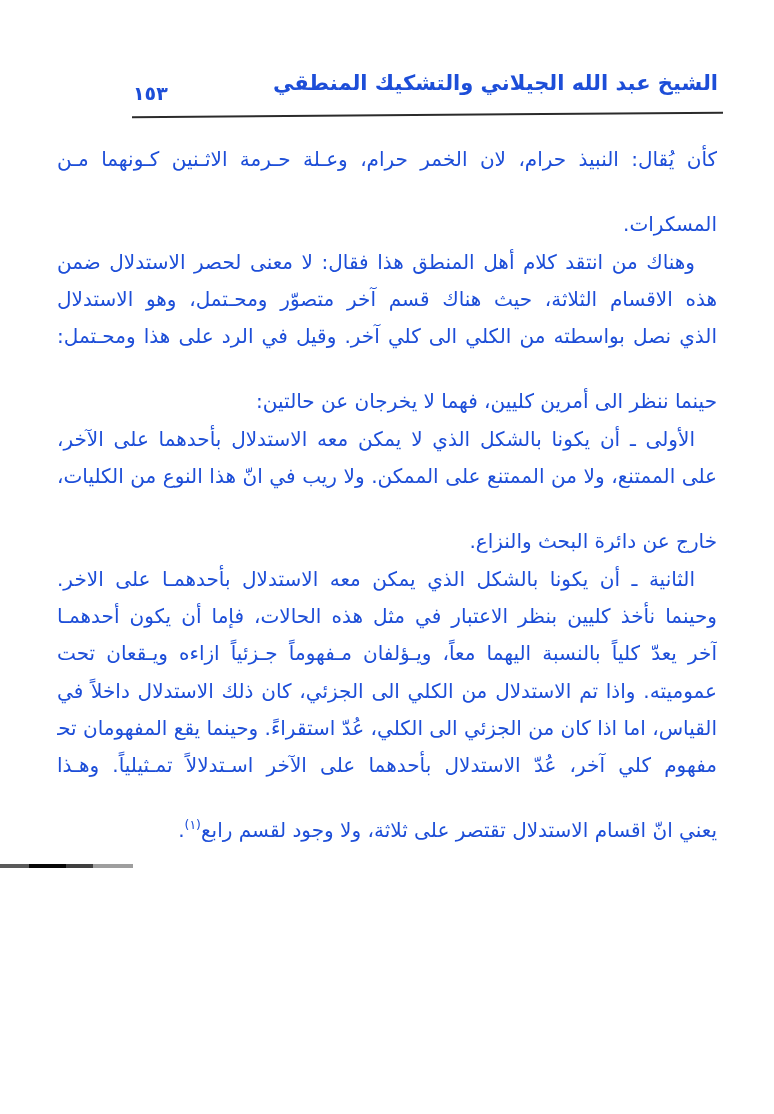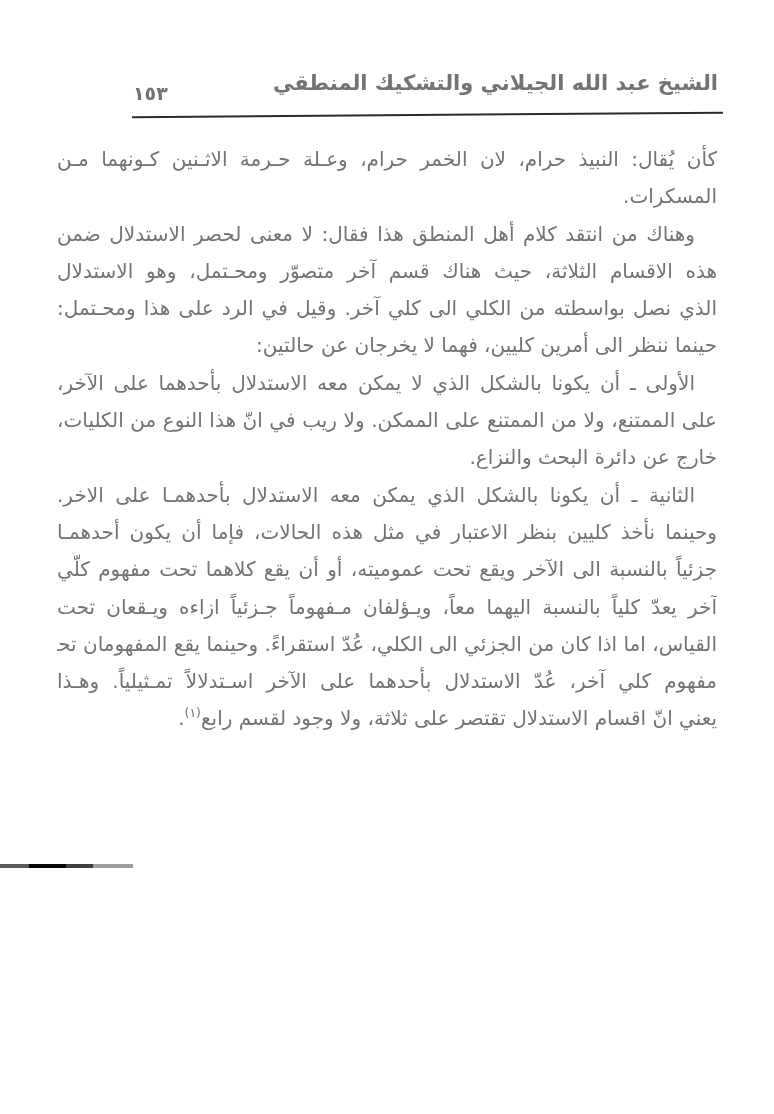--- a/index.html
+++ b/index.html
@@ -2,21 +2,21 @@
 <html lang="ar"><head>
 <meta charset="utf-8">
 <style>
   html, body { margin: 0; padding: 0; background: #ffffff; }
   .page {
     position: relative;
     width: 774px;
     height: 868px;
     background: #ffffff;
     font-family: "DejaVu Sans", sans-serif;
-    color: #737373;
+    color: #1d4ed8;
     overflow: hidden;
   }
   .pagenum {
     position: absolute;
     top: 82px;
     left: 133px;
     font-size: 19px;
     font-weight: 700;
     letter-spacing: 1px;
   }
@@ -51,20 +51,21 @@
     line-height: 37.3px;
     overflow: hidden;
     text-align: justify;
     text-align-last: justify;
     box-sizing: border-box;
     white-space: nowrap;
   }
   .line.last {
     text-align: right;
     text-align-last: right;
+    margin-top: 28px;
   }
   .line.indent { padding-right: 22px; }
   .line sup {
     font-size: 0.62em;
     vertical-align: super;
     line-height: 0;
   }
   .fn-rule {
     position: absolute;
     top: 1003px;
@@ -108,22 +109,22 @@
     <div class="line last">المسكرات.</div>
     <div class="line j indent">وهناك من انتقد كلام أهل المنطق هذا فقال: لا معنى لحصر الاستدلال ضمن</div>
     <div class="line j">هذه الاقسام الثلاثة، حيث هناك قسم آخر متصوّر ومحـتمل، وهو الاستدلال</div>
     <div class="line j">الذي نصل بواسطته من الكلي الى كلي آخر. وقيل في الرد على هذا ومحـتمل:</div>
     <div class="line last">حينما ننظر الى أمرين كليين، فهما لا يخرجان عن حالتين:</div>
     <div class="line j indent">الأولى ـ أن يكونا بالشكل الذي لا يمكن معه الاستدلال بأحدهما على الآخر،</div>
     <div class="line j">على الممتنع، ولا من الممتنع على الممكن. ولا ريب في انّ هذا النوع من الكليات،</div>
     <div class="line last">خارج عن دائرة البحث والنزاع.</div>
     <div class="line j indent">الثانية ـ أن يكونا بالشكل الذي يمكن معه الاستدلال بأحدهمـا على الاخر.</div>
     <div class="line j">وحينما نأخذ كليين بنظر الاعتبار في مثل هذه الحالات، فإما أن يكون أحدهمـا</div>
-    <div class="line j">جزئياً بالنسبة الى الآخر ويقع تحت عموميته، أو أن يقع كلاهما تحت مفهوم كلّي</div>
     <div class="line j">آخر يعدّ كلياً بالنسبة اليهما معاً، ويـؤلفان مـفهوماً جـزئياً ازاءه ويـقعان تحت</div>
+    <div class="line j">عموميته. واذا تم الاستدلال من الكلي الى الجزئي، كان ذلك الاستدلال داخلاً في</div>
     <div class="line j">القياس، اما اذا كان من الجزئي الى الكلي، عُدّ استقراءً. وحينما يقع المفهومان تحت</div>
     <div class="line j">مفهوم كلي آخر، عُدّ الاستدلال بأحدهما على الآخر اسـتدلالاً تمـثيلياً. وهـذا</div>
     <div class="line last"><span>يعني انّ اقسام الاستدلال تقتصر على ثلاثة، ولا وجود لقسم رابع</span><sup>(١)</sup><span>.</span></div>
   </div>
 
   <div class="fn-rule"></div>
   <div class="footnote">(١) المصدر السابق.</div>
 
   <div class="artifact"></div>
 

